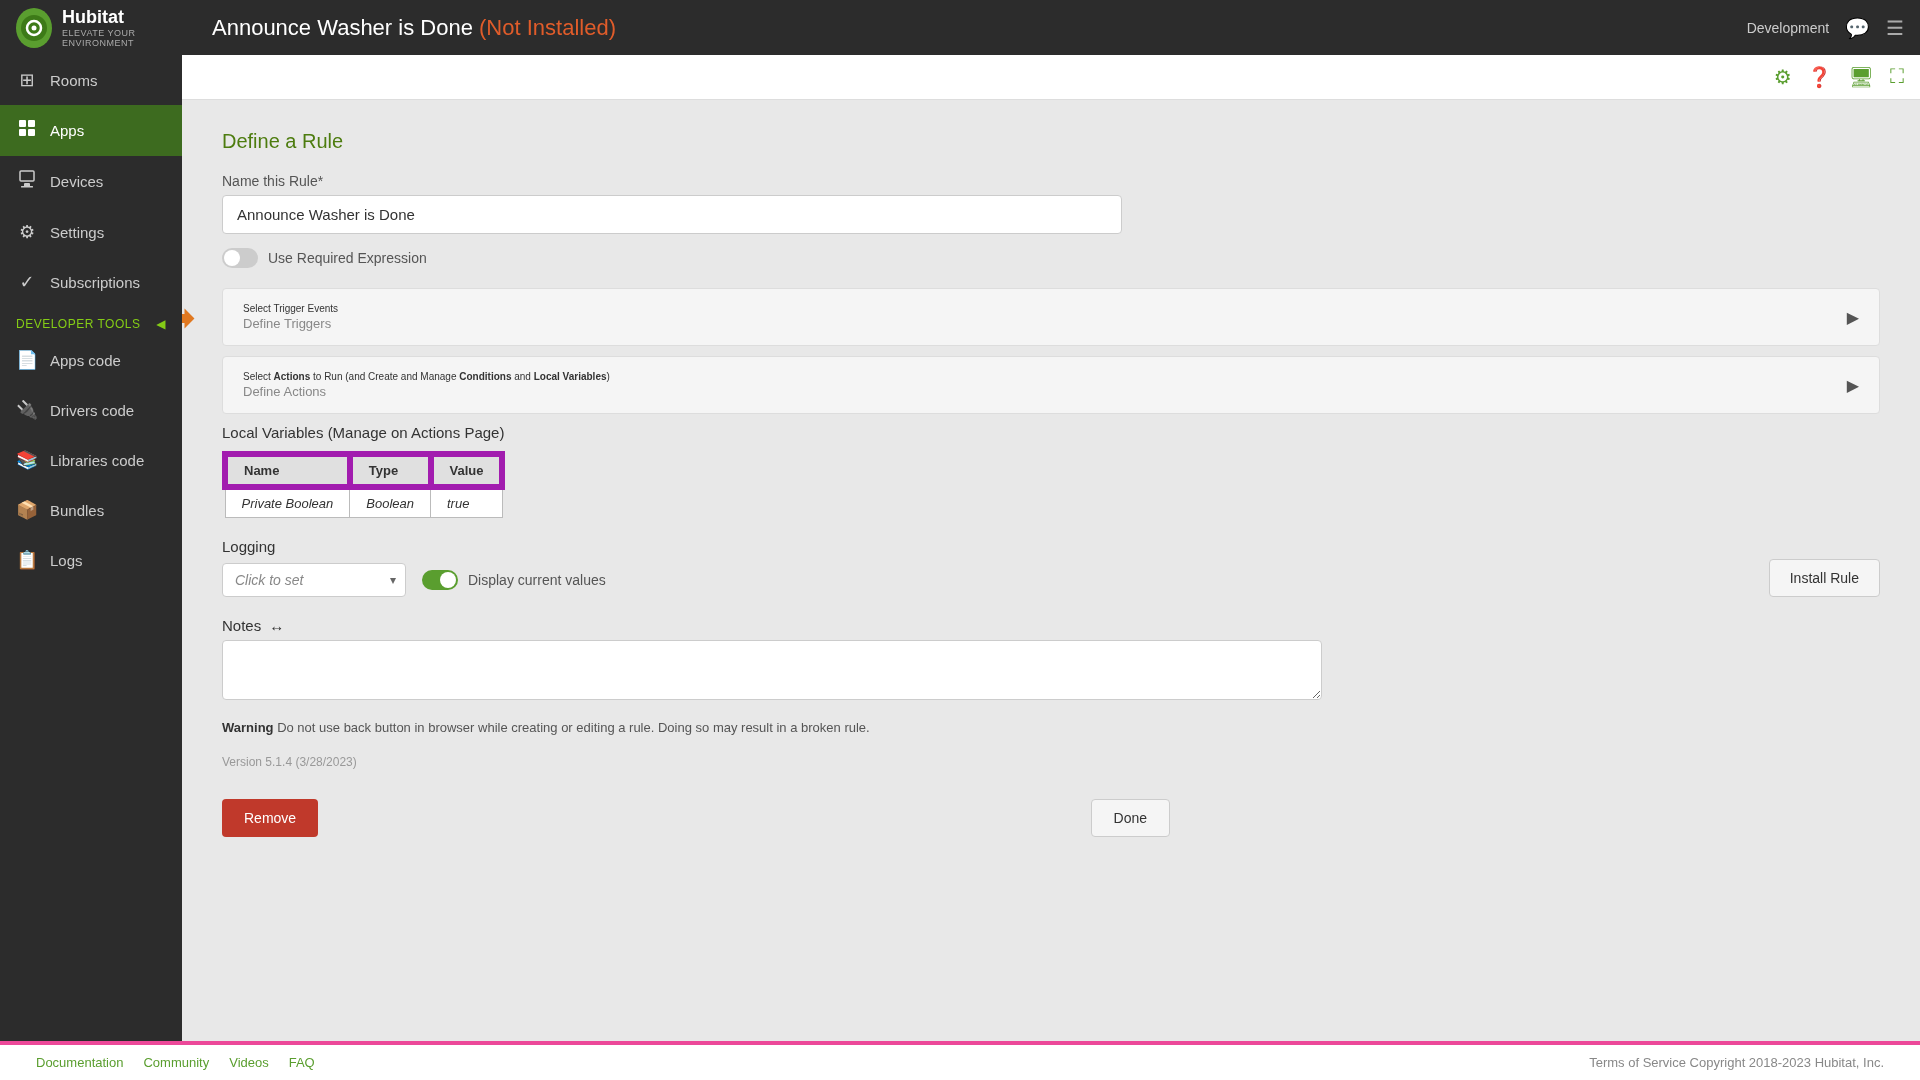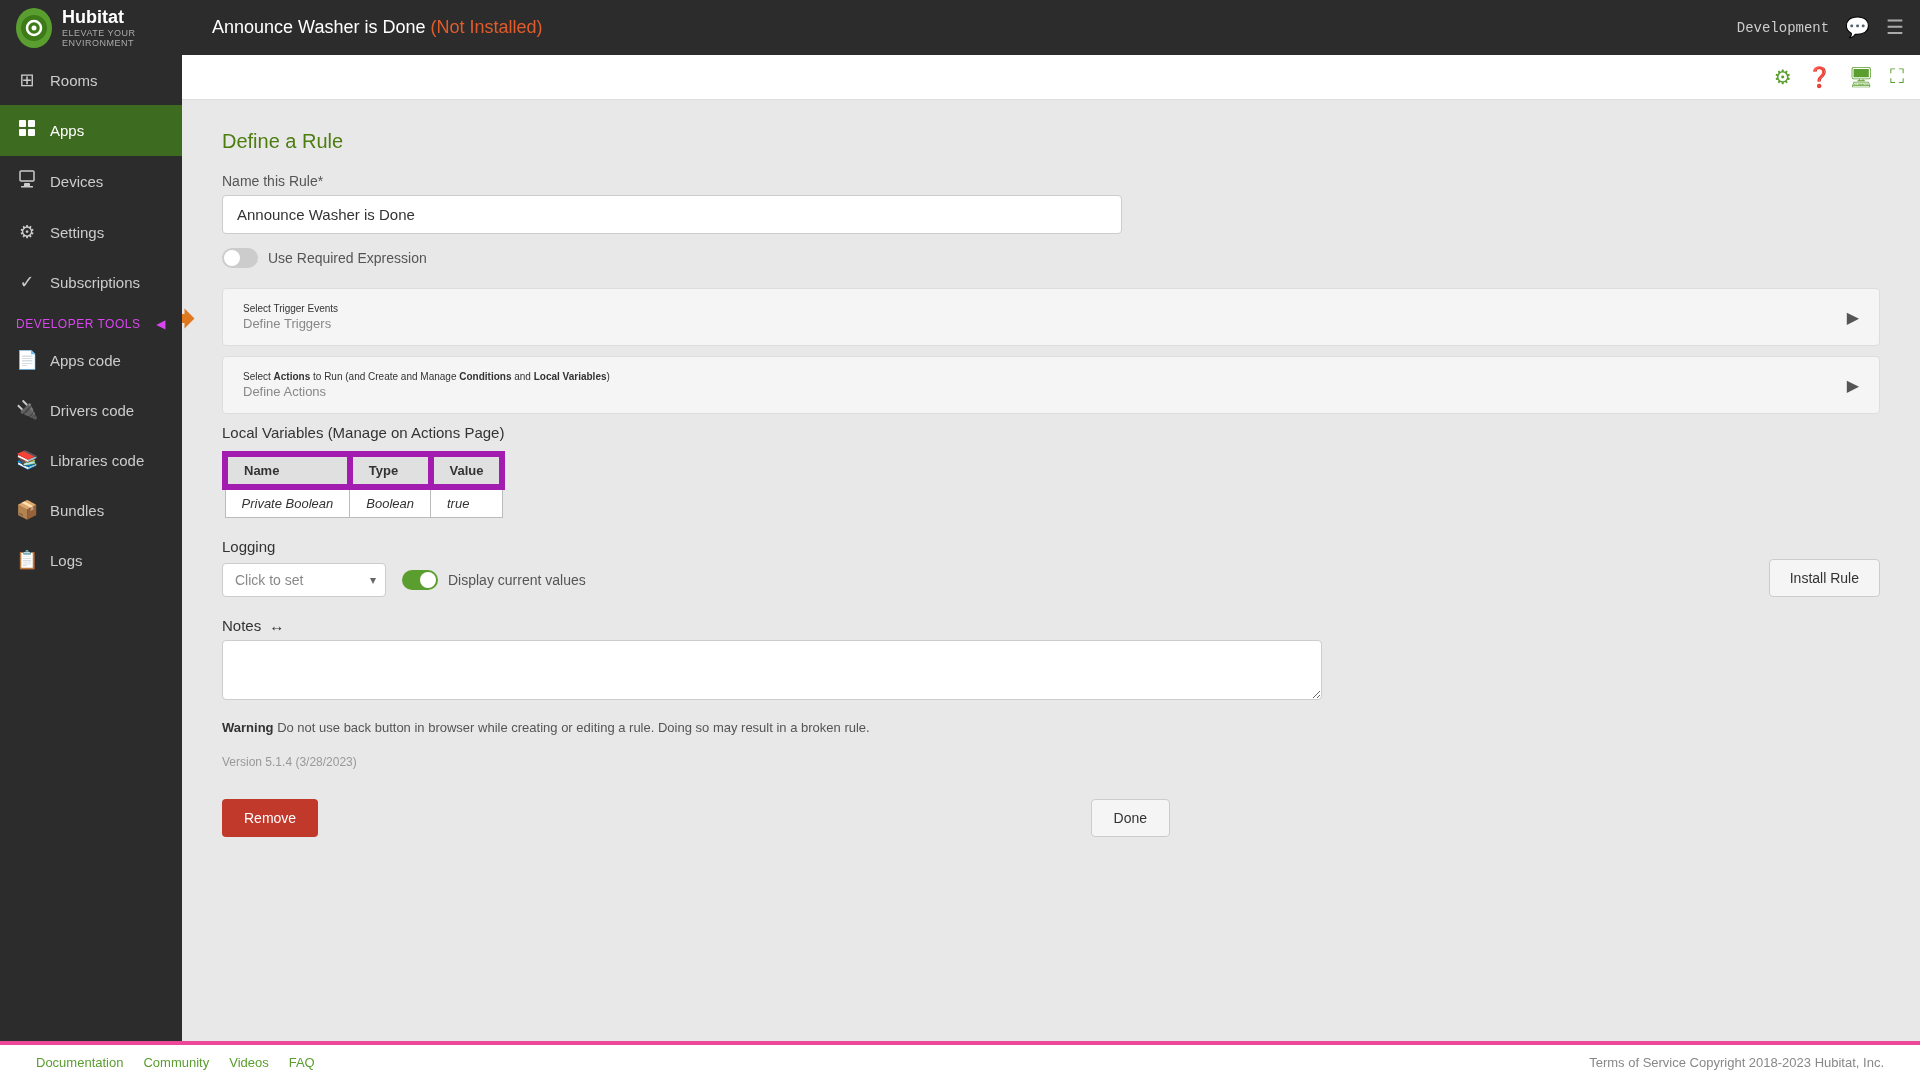--- a/index.html
+++ b/index.html
@@ -43,33 +43,32 @@
     }
     .logo-tagline {
       color: #aaa;
       font-size: 9px;
       text-transform: uppercase;
       letter-spacing: 0.5px;
     }
     .header-title {
       flex: 1;
       color: white;
-      font-size: 18px;
+      font-size: 22px;
       padding-left: 16px;
     }
     .header-title .not-installed {
       color: #e05c2a;
     }
     .header-right {
       display: flex;
       align-items: center;
       gap: 16px;
       color: #ccc;
       font-size: 14px;
-      font-family: Liberation Mono, monospace;
     }
     .header-icon {
       font-size: 20px;
       color: #aaa;
       cursor: pointer;
     }
 
     
     .layout {
       display: flex;
@@ -96,21 +95,21 @@
     }
     .sidebar-item.active { background: #3d6b1f; color: white; }
     .sidebar-icon {
       font-size: 18px;
       width: 22px;
       text-align: center;
       flex-shrink: 0;
     }
 
     .sidebar-section-label {
-      color: #d946ef;
+      color: #84cc16;
       font-size: 12px;
       padding: 10px 16px 4px;
       text-transform: uppercase;
       letter-spacing: 0.5px;
       display: flex;
       align-items: center;
       justify-content: space-between;
     }
 
     
@@ -271,22 +270,23 @@
       margin-bottom: 8px;
     }
     .select-dropdown {
       padding: 8px 30px 8px 12px;
       border: 1px solid #ccc;
       border-radius: 4px;
       font-size: 14px;
       background: white;
       appearance: none;
       cursor: pointer;
-      width: 164px;
+      width: 184px;
       color: #888;
+      font-style: italic;
     }
     .select-wrapper {
       position: relative;
     }
     .select-arrow {
       position: absolute;
       right: 10px;
       top: 50%;
       transform: translateY(-50%);
       pointer-events: none;

